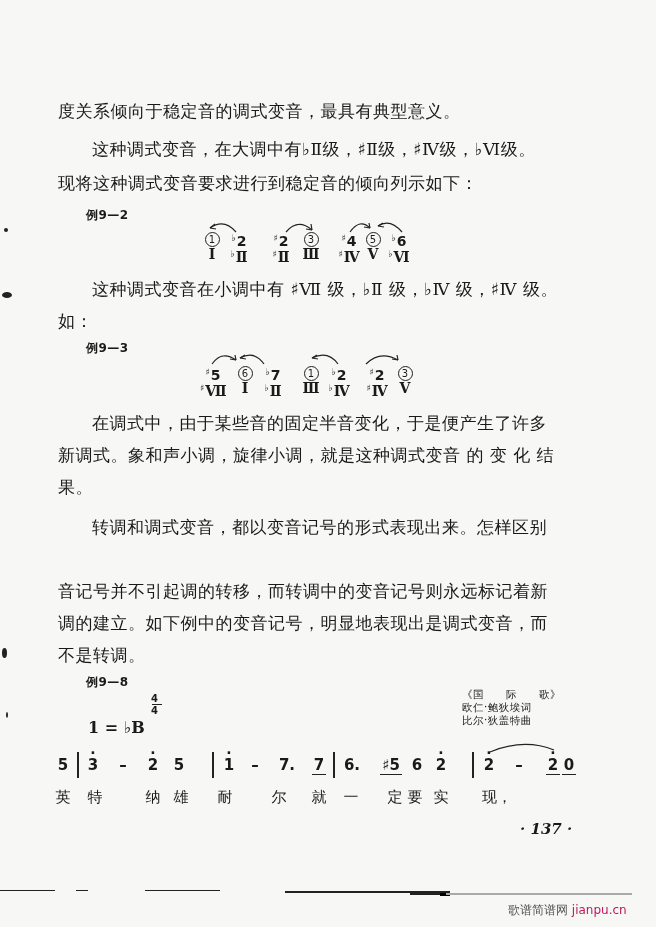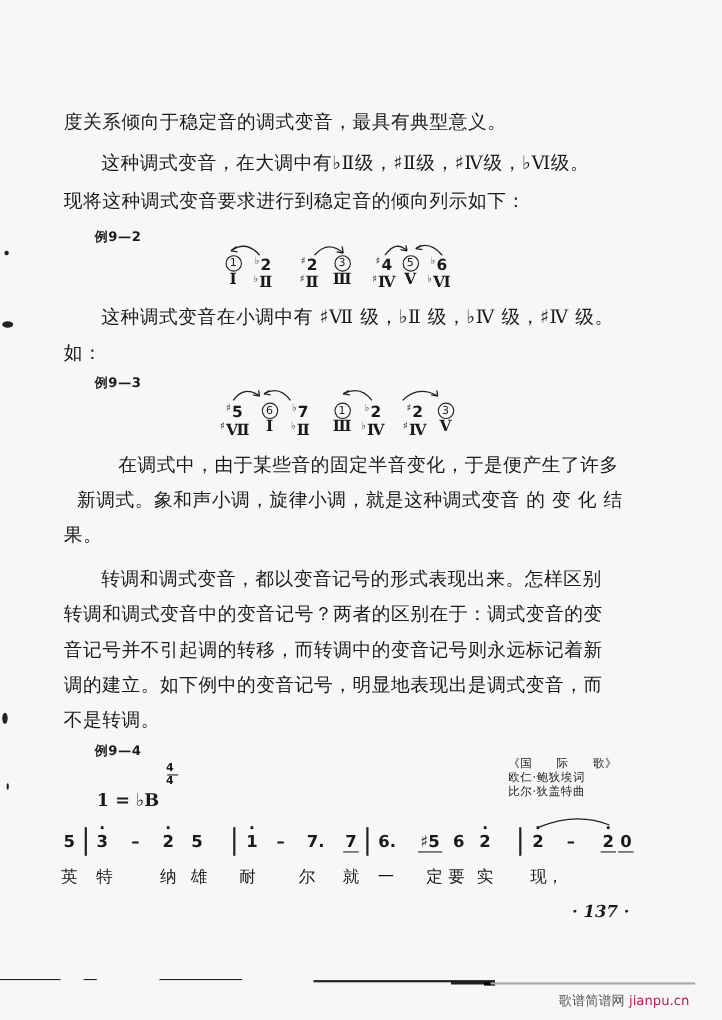--- a/index.html
+++ b/index.html
@@ -160,31 +160,30 @@
   </div>
   <div class="cell" style="left:364px; top:364px;">
     <span class="top"><span class="acc">♯</span><span>2</span></span>
     <span class="bot"><span class="acc">♯</span><span>Ⅳ</span></span>
   </div>
   <div class="cell" style="left:392px; top:364px;">
     <span class="top"><span class="circ">3</span></span>
     <span class="bot">Ⅴ</span>
   </div>
 
-  <div class="p indent" style="top:406px;text-align:center;">在调式中，由于某些音的固定半音变化，于是便产生了许多</div>
-  <div class="p" style="top:438px;text-align:center;">新调式。象和声小调，旋律小调，就是这种调式变音 的 变 化 结</div>
+  <div class="p indent" style="top:406px;">在调式中，由于某些音的固定半音变化，于是便产生了许多</div>
+  <div class="p" style="top:438px;">新调式。象和声小调，旋律小调，就是这种调式变音 的 变 化 结</div>
   <div class="p" style="top:470px;">果。</div>
 
   <div class="p indent" style="top:510px;">转调和调式变音，都以变音记号的形式表现出来。怎样区别</div>
-  <div class="p" style="top:542px;">转调和调式变音中的变音记号？两者的区别在于：调式变音的变</div>
   <div class="p" style="top:574px;">音记号并不引起调的转移，而转调中的变音记号则永远标记着新</div>
   <div class="p" style="top:606px;">调的建立。如下例中的变音记号，明显地表现出是调式变音，而</div>
   <div class="p" style="top:638px;">不是转调。</div>
 
-  <div class="label" style="top:674px;">例9—4</div>
+  <div class="label" style="top:674px;">例9—8</div>
   <div class="key">1 = ♭B</div>
   <div class="timesig">
     <span>4</span>
     <span class="bar"></span>
     <span>4</span>
   </div>
   <div class="credits">
     <div>《国　　际　　歌》</div>
     <div>欧仁·鲍狄埃词</div>
     <div>比尔·狄盖特曲</div>

